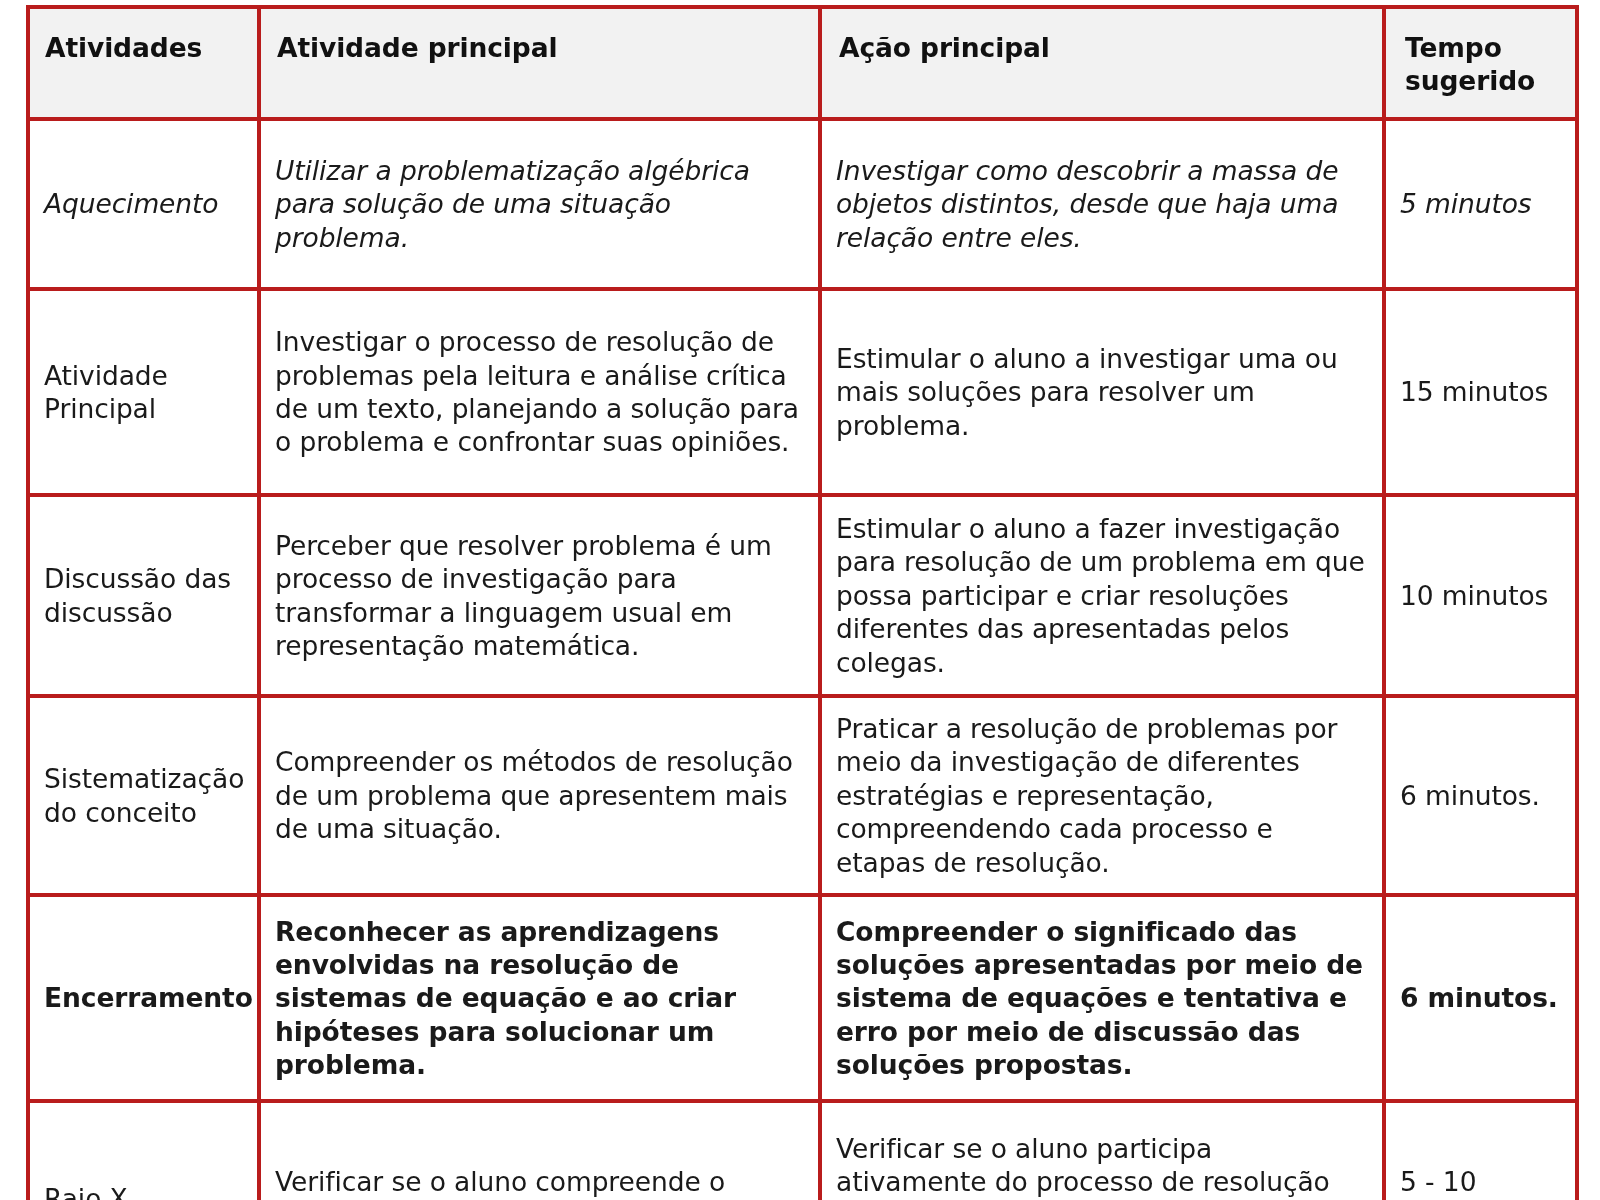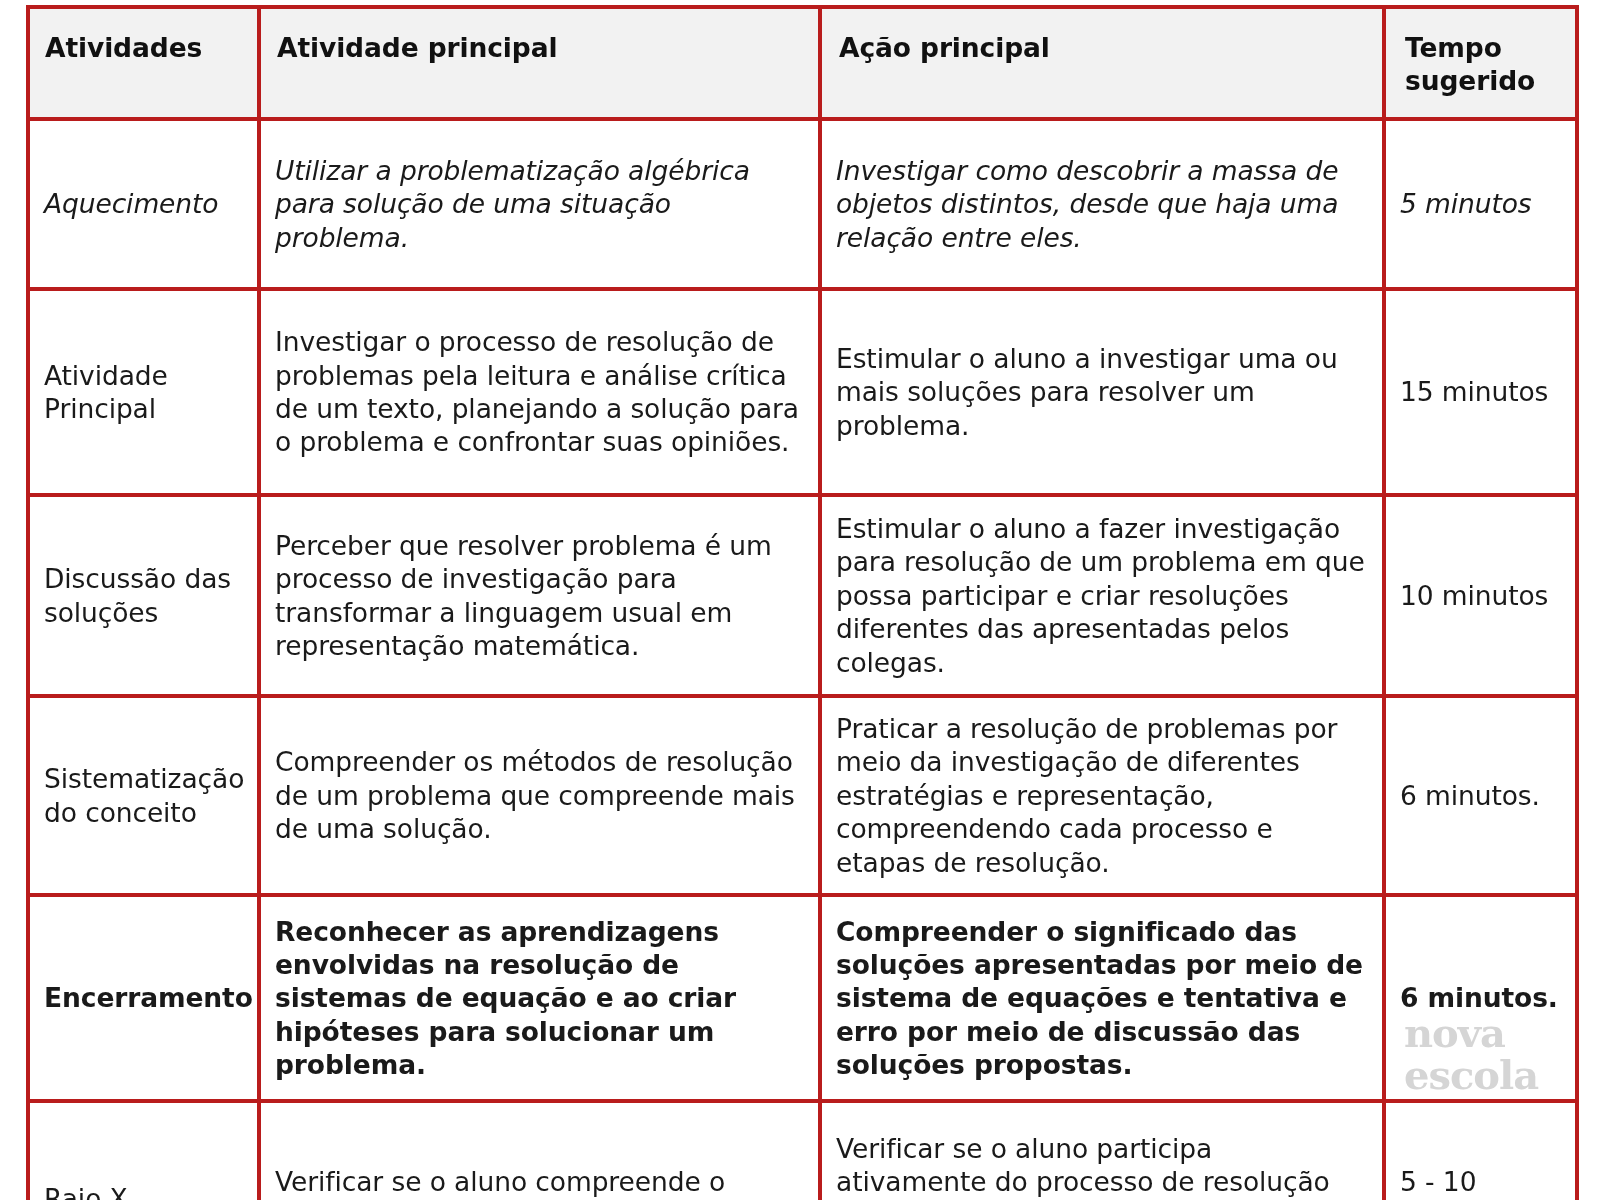--- a/index.html
+++ b/index.html
@@ -143,44 +143,40 @@
         <td class="cell-acao">Investigar como descobrir a massa de objetos distintos, desde que haja uma relação entre eles.</td>
         <td class="cell-tempo">5 minutos</td>
       </tr>
       <tr class="r-atividade">
         <td class="cell-atividade">Atividade Principal</td>
         <td class="cell-objetivo">Investigar o processo de resolução de problemas pela leitura e análise crítica de um texto, planejando a solução para o problema e confrontar suas opiniões.</td>
         <td class="cell-acao">Estimular o aluno a investigar uma ou mais soluções para resolver um problema.</td>
         <td class="cell-tempo">15 minutos</td>
       </tr>
       <tr class="r-discussao">
-        <td class="cell-atividade">Discussão das soluções</td>
+        <td class="cell-atividade">Discussão das discussão</td>
         <td class="cell-objetivo">Perceber que resolver problema é um processo de investigação para transformar a linguagem usual em representação matemática.</td>
         <td class="cell-acao">Estimular o aluno a fazer investigação para resolução de um problema em que possa participar e criar resoluções diferentes das apresentadas pelos colegas.</td>
         <td class="cell-tempo">10 minutos</td>
       </tr>
       <tr class="r-sistematizacao">
         <td class="cell-atividade">Sistematização do conceito</td>
-        <td class="cell-objetivo"> Compreender os métodos de resolução de um problema que compreende mais de uma solução.</td>
+        <td class="cell-objetivo"> Compreender os métodos de resolução de um problema que apresentem mais de uma situação.</td>
         <td class="cell-acao">Praticar a resolução de problemas por meio da investigação de diferentes estratégias e representação, compreendendo cada processo e etapas de resolução.</td>
         <td class="cell-tempo">6 minutos.</td>
       </tr>
       <tr class="r-encerramento">
         <td class="cell-atividade">Encerramento</td>
         <td class="cell-objetivo">Reconhecer as aprendizagens envolvidas na resolução de sistemas de equação e ao criar hipóteses para solucionar um problema.</td>
         <td class="cell-acao">Compreender o significado das soluções apresentadas por meio de sistema de equações e tentativa e erro por meio de discussão das soluções propostas.</td>
         <td class="cell-tempo">6 minutos.</td>
       </tr>
       <tr class="r-raiox">
         <td class="cell-atividade">Raio X</td>
         <td class="cell-objetivo">Verificar se o aluno compreende o problema</td>
         <td class="cell-acao">Verificar se o aluno participa ativamente do processo de resolução compreendendo cada etapa de resolução</td>
         <td class="cell-tempo">5 - 10 minutos</td>
       </tr>
     </tbody>
   </table>
 
-  <div class="watermark">
-    <div class="wm-line one">nova</div>
-    <div class="wm-line two">escola</div>
-  </div>
 
 </div>
 
 </body></html>

